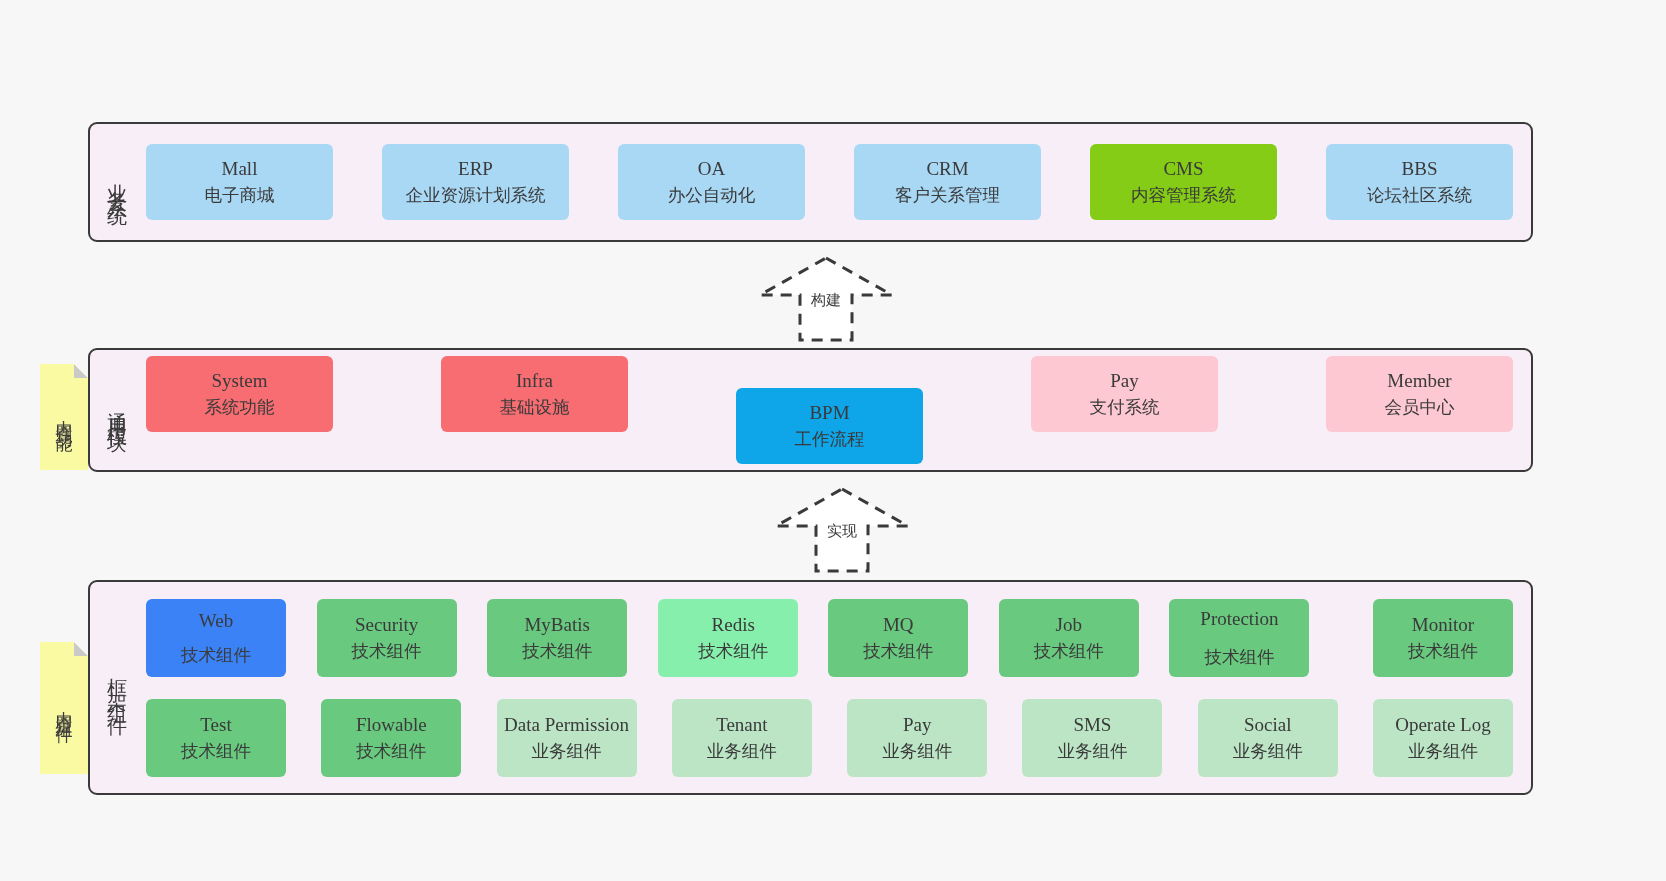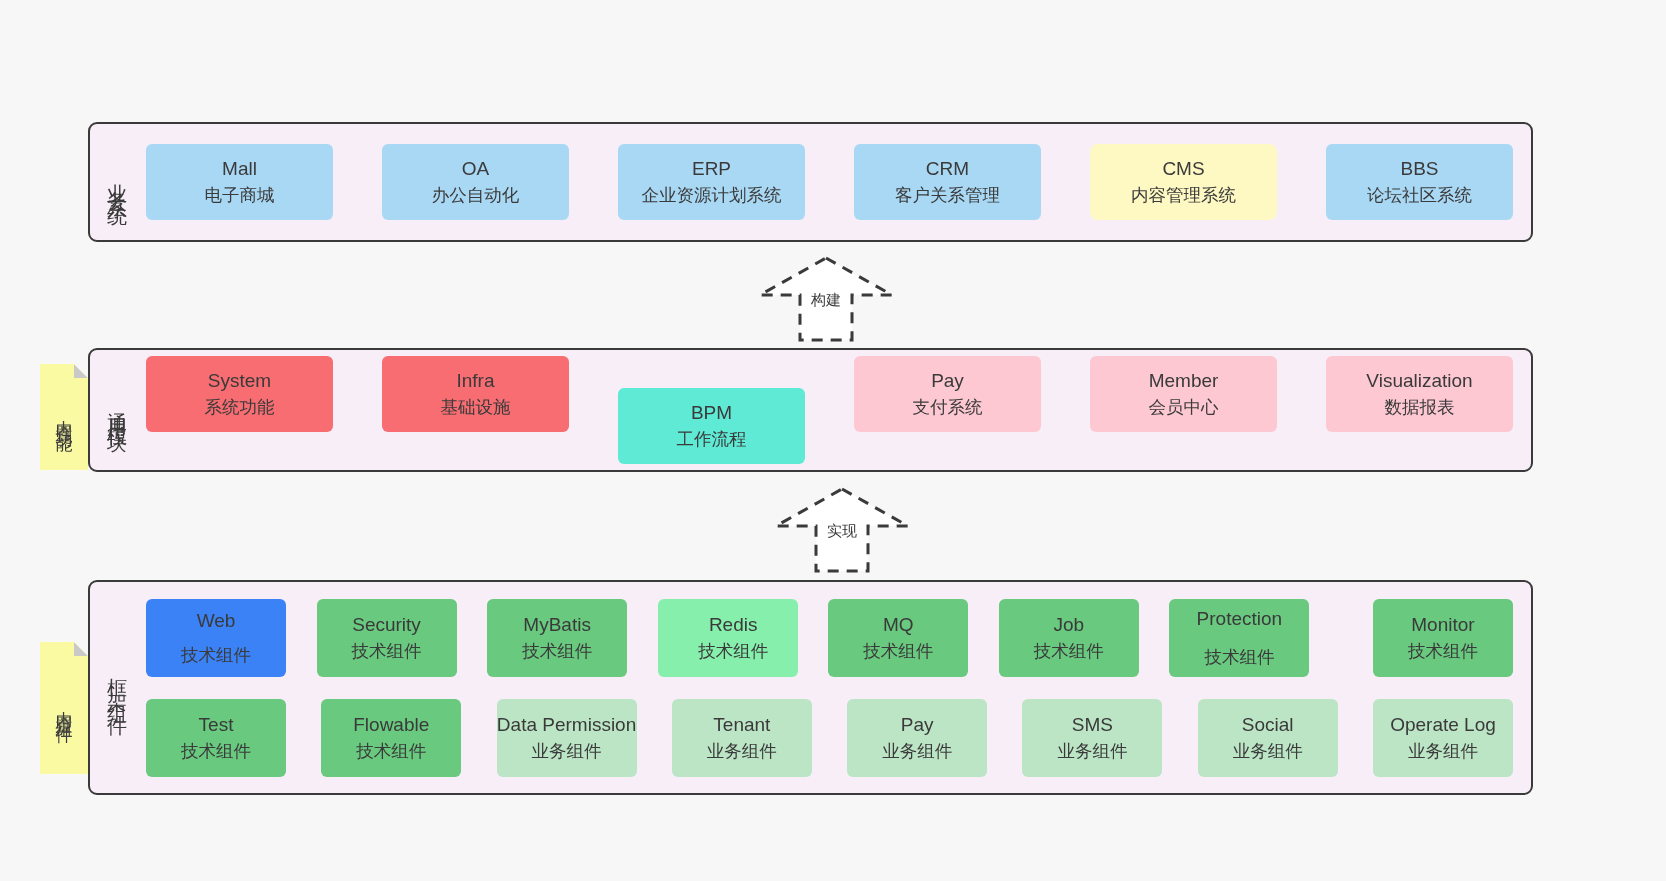--- a/index.html
+++ b/index.html
@@ -30,20 +30,21 @@
   }
   .panel-label span { writing-mode:vertical-rl; text-orientation:upright; letter-spacing:7px; }
   #panel-2 .panel-label span { letter-spacing:13px; }
 
   .rows { flex:1; display:flex; flex-direction:column; justify-content:center; gap:22px; padding-right:18px; }
   .box-row { display:flex; justify-content:space-between; }
   .box {
     width:187px; height:76px; border-radius:6px;
     display:flex; flex-direction:column; align-items:center; justify-content:center;
     text-align:center;
+    font-family:Liberation Serif, serif;
   }
   #panel-2 .box { width:140px; height:78px; }
   .box-title { font-size:19px; line-height:1.22; }
   .box-sub   { font-size:17.5px; line-height:1.3; margin-top:4px; }
 
   
   .note {
     position:absolute; left:40px; width:48px;
     background: var(--note-bg, #fafaa3);
     display:flex; align-items:center; justify-content:center;
@@ -78,32 +79,32 @@
     <div class="panel-label">
       <span>业务系统</span>
     </div>
     <div class="rows">
         <div class="box-row">
           <div class="box" style="background: rgb(169, 216, 245);">
             <div class="box-title">Mall</div>
             <div class="box-sub">电子商城</div>
           </div>
           <div class="box" style="background: rgb(169, 216, 245);">
+            <div class="box-title">ERP</div>
+            <div class="box-sub">企业资源计划系统</div>
+          </div>
+          <div class="box" style="background: rgb(169, 216, 245);">
             <div class="box-title">OA</div>
             <div class="box-sub">办公自动化</div>
           </div>
           <div class="box" style="background: rgb(169, 216, 245);">
-            <div class="box-title">ERP</div>
-            <div class="box-sub">企业资源计划系统</div>
-          </div>
-          <div class="box" style="background: rgb(169, 216, 245);">
             <div class="box-title">CRM</div>
             <div class="box-sub">客户关系管理</div>
           </div>
-          <div class="box" style="background: #fef9c3; border-radius: 8px;">
+          <div class="box" style="background: #84cc16;">
             <div class="box-title">CMS</div>
             <div class="box-sub">内容管理系统</div>
           </div>
           <div class="box" style="background: rgb(169, 216, 245);">
             <div class="box-title">BBS</div>
             <div class="box-sub">论坛社区系统</div>
           </div>
         </div>
       </div>
   </section>
@@ -127,35 +128,31 @@
     <div class="rows">
         <div class="box-row">
           <div class="box" style="background: rgb(247, 109, 114);">
             <div class="box-title">System</div>
             <div class="box-sub">系统功能</div>
           </div>
           <div class="box" style="background: rgb(247, 109, 114);">
             <div class="box-title">Infra</div>
             <div class="box-sub">基础设施</div>
           </div>
-          <div class="box" style="background: #5eead4; margin-top: 32px;">
+          <div class="box" style="background: #0ea5e9; margin-top: 32px;">
             <div class="box-title">BPM</div>
             <div class="box-sub">工作流程</div>
           </div>
           <div class="box" style="background: rgb(253, 200, 210);">
             <div class="box-title">Pay</div>
             <div class="box-sub">支付系统</div>
           </div>
           <div class="box" style="background: rgb(253, 200, 210);">
             <div class="box-title">Member</div>
             <div class="box-sub">会员中心</div>
-          </div>
-          <div class="box" style="background: rgb(253, 200, 210);">
-            <div class="box-title">Visualization</div>
-            <div class="box-sub">数据报表</div>
           </div>
         </div>
       </div>
   </section>
 
   <div class="arrow" id="arrow-1">
     <svg viewBox="0 0 140 88">
       <polygon points="70,3 136,40 96,40 96,85 44,85 44,40 4,40" fill="#ffffff" stroke="#3a3a3a" stroke-width="3" stroke-dasharray="11,8"></polygon>
     </svg>
     <span class="arrow-label">实现</span>

